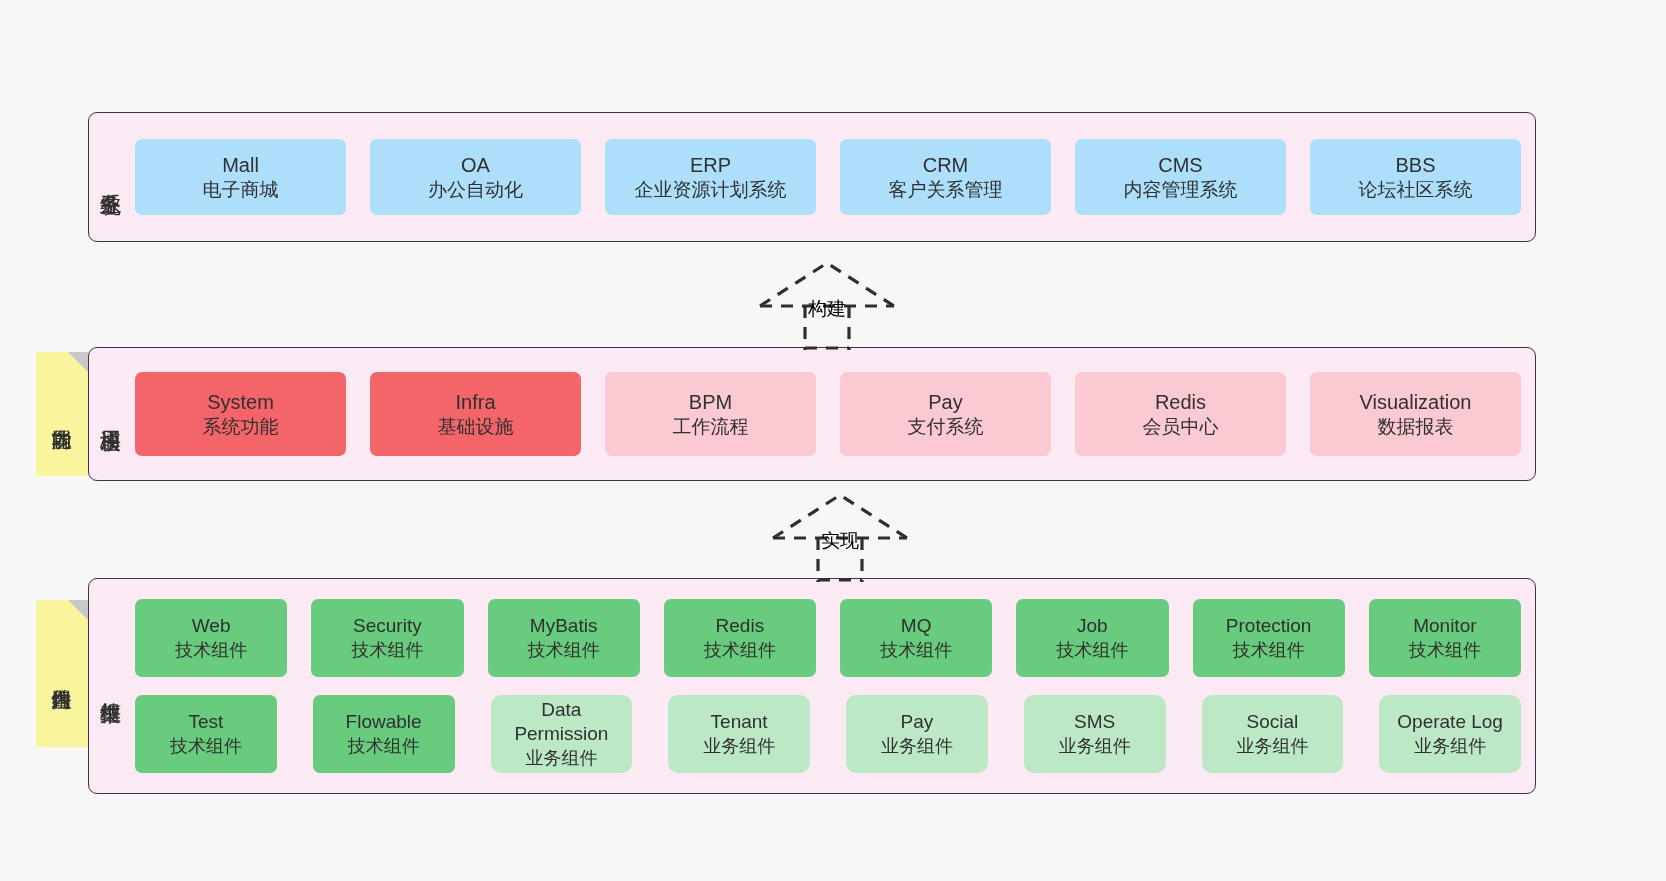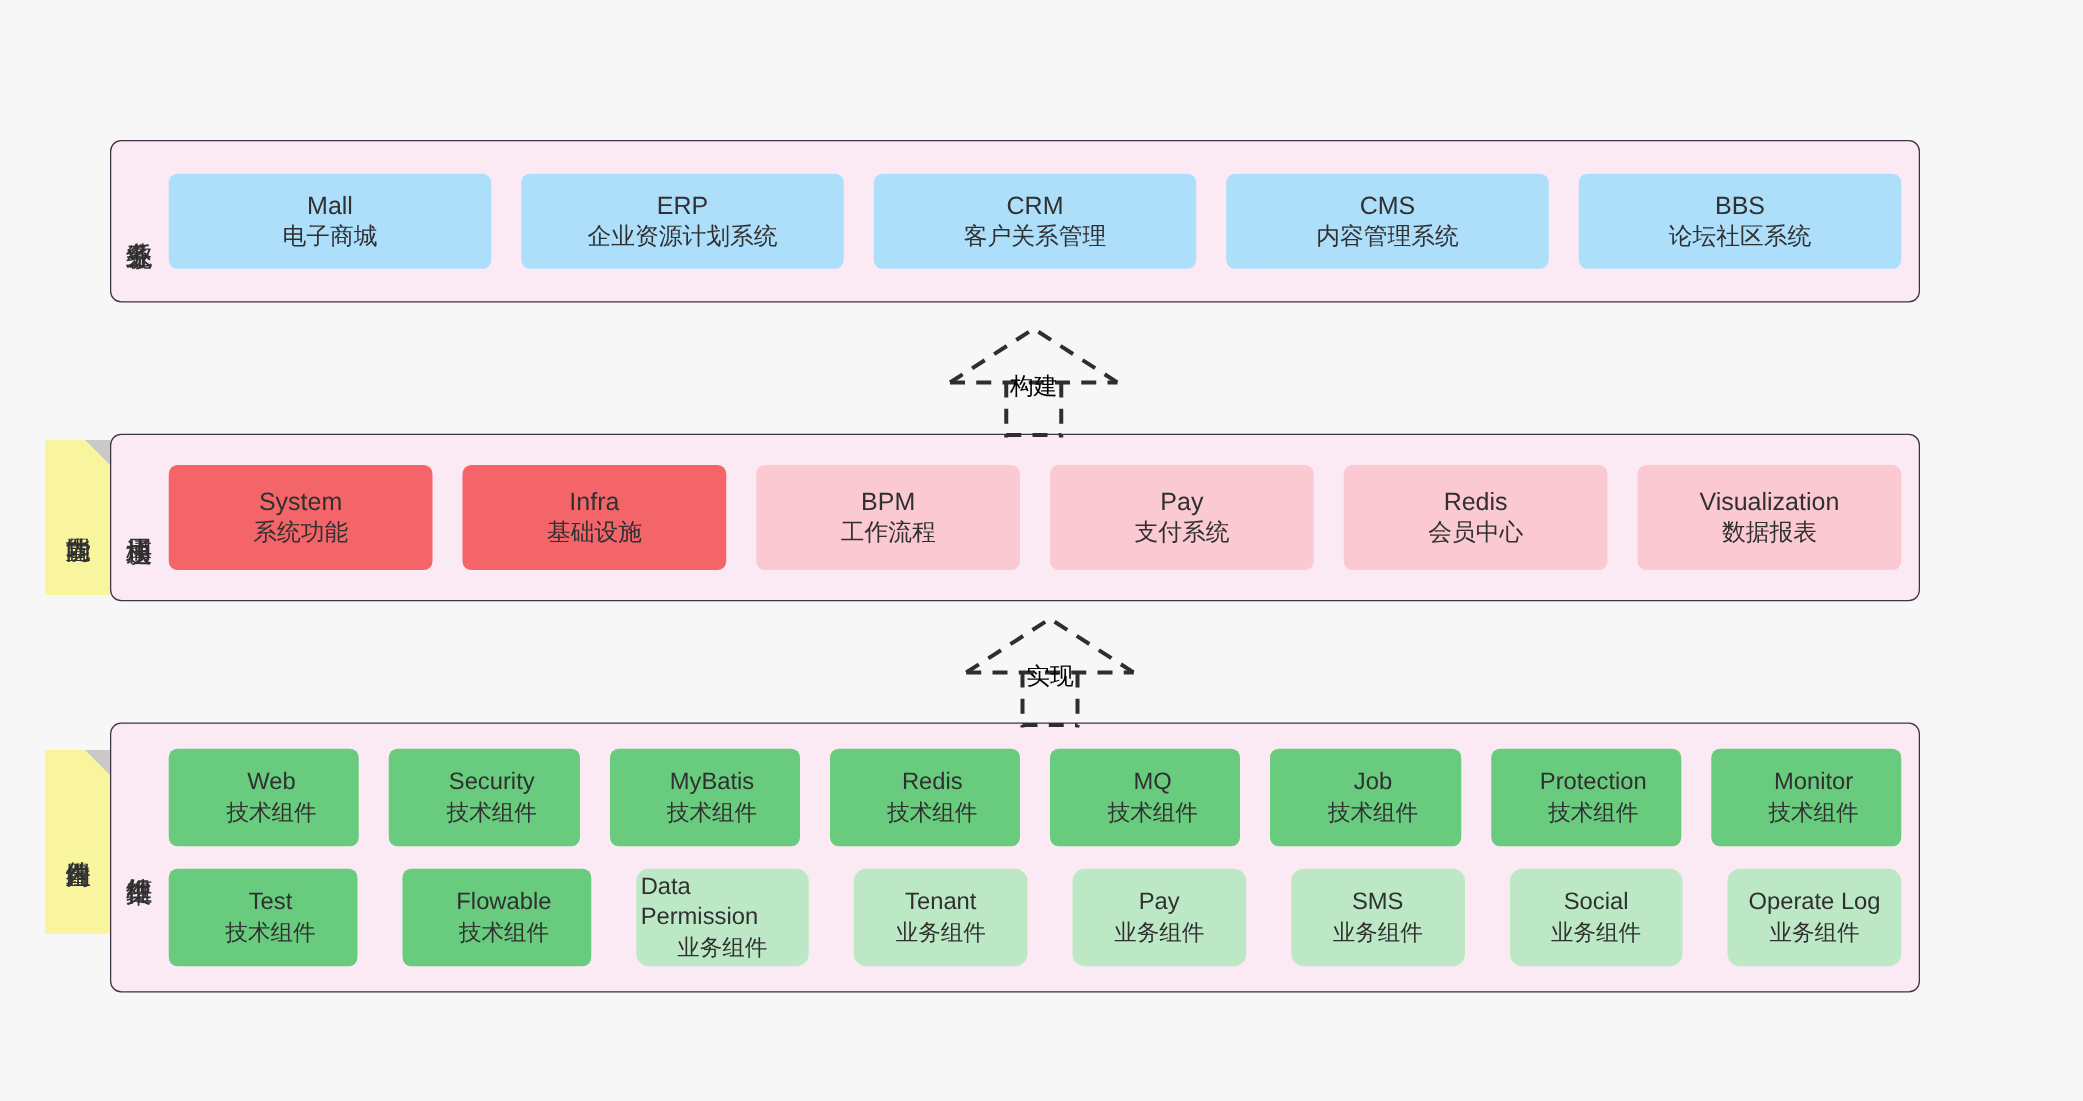--- a/index.html
+++ b/index.html
@@ -51,33 +51,34 @@
   .row.two-line-row { gap: 36px; }
 
   
   .card {
     flex: 1 1 0;
     border-radius: 7px;
     display: flex;
     flex-direction: column;
     align-items: center;
     justify-content: center;
+    text-align: center;
     line-height: 1.3;
     color: #303030;
     padding: 6px 4px;
   }
   .card .en { font-size: 20px; }
   .card .cn { font-size: 19px; }
   .card.small .en { font-size: 19px; }
   .card.small .cn { font-size: 18px; }
 
   .c-blue       { background: #addffb; }
   .c-red        { background: #f4656a; }
   .c-pink       { background: #fbc9d2; }
-  .c-green      { background: #68cb7e; padding-left: 16px; }
+  .c-green      { background: #68cb7e; }
   .c-greenlight { background: #bde8c6; border-radius: 10px; }
 
   .biz-row .card  { height: 76px; }
   .mod-row .card  { height: 84px; }
   .fw-row  .card  { height: 78px; }
 
   
   .note {
     position: absolute;
     background: #f9f59e;
@@ -117,20 +118,24 @@
 
 <div id="canvas">
 
   <div class="layer" style="left:88px; top:112px; width:1448px; height:130px;">
     <div class="layer-title">业务系统</div>
     <div class="layer-body">
       <div class="row biz-row">
         <div class="card c-blue">
           <span class="en">Mall</span>
           <span class="cn">电子商城</span>
+        </div>
+        <div class="card c-blue">
+          <span class="en">OA</span>
+          <span class="cn">办公自动化</span>
         </div>
         <div class="card c-blue">
           <span class="en">ERP</span>
           <span class="cn">企业资源计划系统</span>
         </div>
         <div class="card c-blue">
           <span class="en">CRM</span>
           <span class="cn">客户关系管理</span>
         </div>
         <div class="card c-blue">

